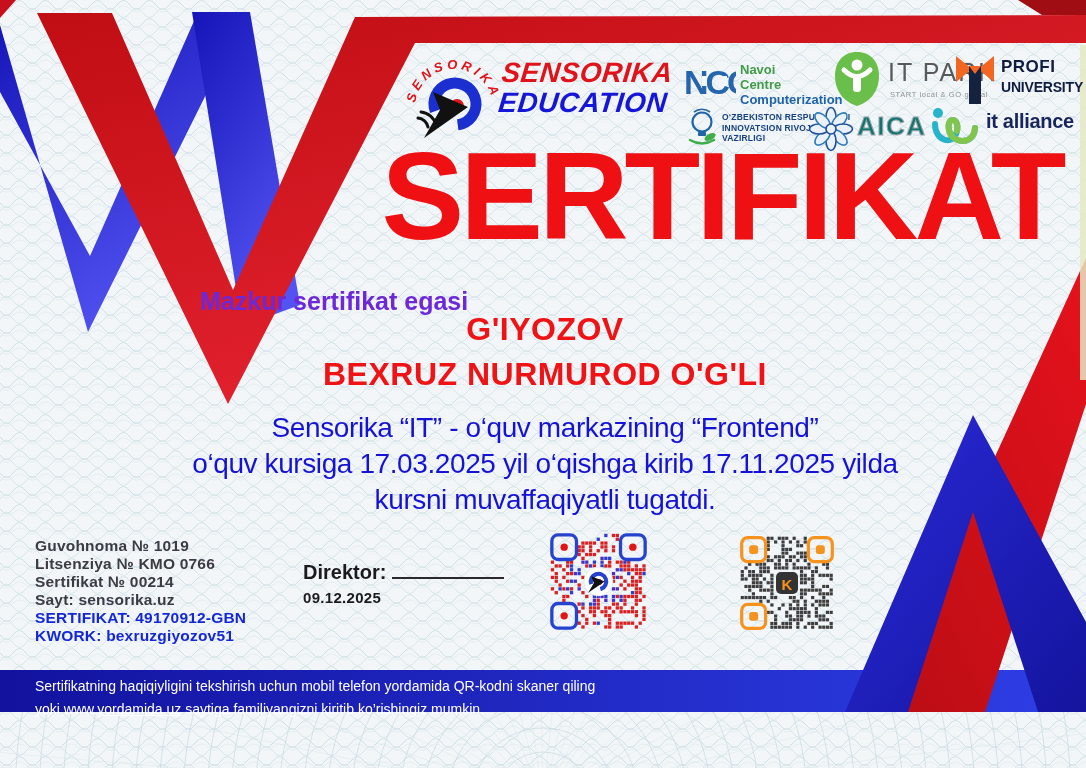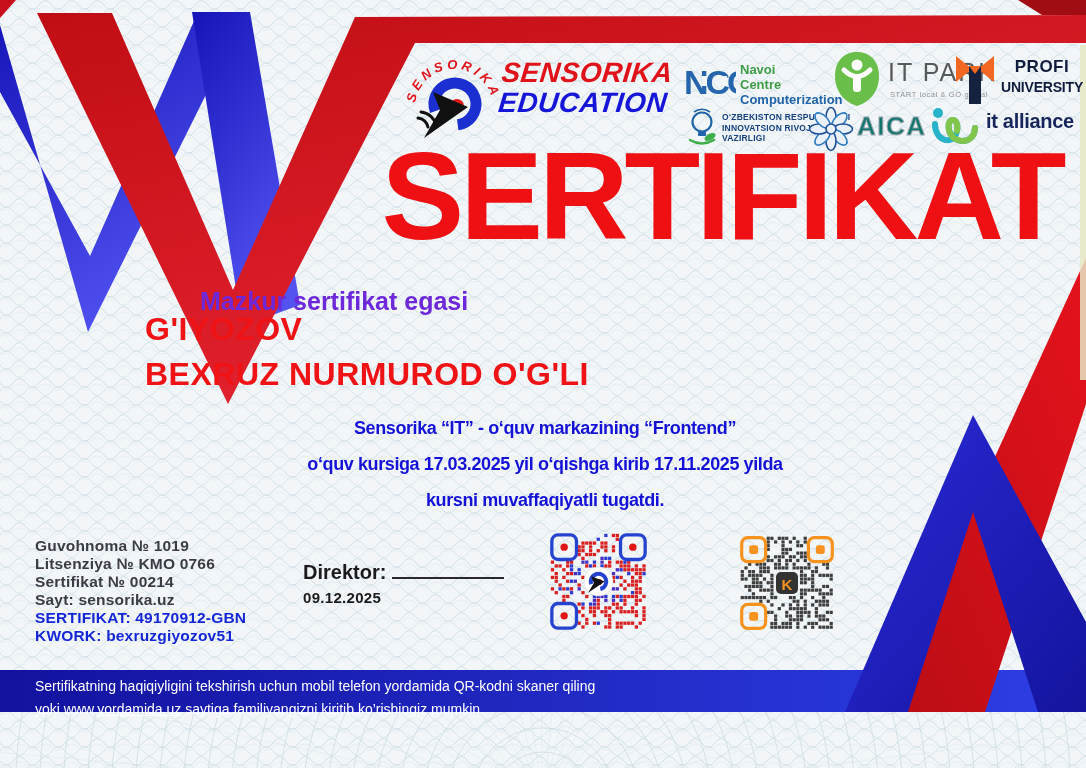--- a/index.html
+++ b/index.html
@@ -17,35 +17,35 @@
   .ncc-text{left:740px;top:62px;font-size:13px;font-weight:bold;line-height:15px;}
   .ncc-green{color:#3f9c47;}
   .ncc-blue{color:#1f63a8;}
 
   .ministry-text{left:722px;top:112px;font-size:8.5px;font-weight:800;line-height:10.5px;color:#16417e;letter-spacing:.2px;}
 
   .itpark-name{left:888px;top:58px;font-size:25px;color:#58595b;letter-spacing:2px;font-weight:500;}
   .itpark-tag{left:890px;top:90px;font-size:7.5px;color:#909396;letter-spacing:.6px;}
 
   .profi-text{left:1001px;top:57px;line-height:20px;color:#101c3d;font-weight:800;}
-  .profi-l1{font-size:17px;letter-spacing:.5px;text-align:center;}
+  .profi-l1{font-size:17px;letter-spacing:.5px;}
   .profi-l2{font-size:14px;letter-spacing:-.2px;text-align:center;}
 
   .aica-name{left:857px;top:111px;font-size:26px;font-weight:800;letter-spacing:1.5px;
              color:#0f766e;-webkit-text-stroke:1px #9aa4ac;}
   .ita-name{left:986px;top:110px;font-size:20px;font-weight:bold;color:#17255c;letter-spacing:-.3px;}
 
   .title{left:352px;top:134px;width:740px;text-align:center;font-size:124px;font-weight:bold;
          color:#ee1013;letter-spacing:-4px;line-height:1;}
   .subtitle{left:200px;top:255px;width:690px;text-align:left;font-size:25px;font-weight:bold;color:#6d28d9;margin-top:32px;}
 
-  .recipient{left:145px;top:307px;width:800px;text-align:left;color:#ef1316;font-weight:800;
+  .recipient{left:145px;top:307px;width:800px;text-align:center;color:#ef1316;font-weight:800;
              font-size:32px;line-height:45px;letter-spacing:.5px;}
-  .body-text{left:145px;top:410px;width:800px;text-align:center;color:#1512d8;font-weight:bold;
-             font-size:18px;line-height:36px;letter-spacing:-.4px;}
+  .body-text{left:145px;top:410px;width:800px;text-align:center;color:#1512d8;font-weight:normal;
+             font-size:28px;line-height:36px;letter-spacing:-.4px;}
 
   .creds{left:35px;top:537px;font-size:15.5px;font-weight:800;line-height:18px;letter-spacing:.2px;}
   .cred-dark{color:#3b3b44;}
   .cred-blue{color:#1427d6;}
 
   .sig{left:303px;top:561px;font-size:20px;font-weight:800;color:#1b1b1e;}
   .sig-line{display:inline-block;width:112px;border-bottom:2.5px solid #2a2a2e;margin-left:6px;height:16px;}
   .sig-date{left:303px;top:589px;font-size:15px;font-weight:800;color:#1b1b1e;letter-spacing:.3px;}
 
   .footer-text{left:35px;top:675px;width:720px;color:#ffffff;font-size:14px;line-height:23px;}

